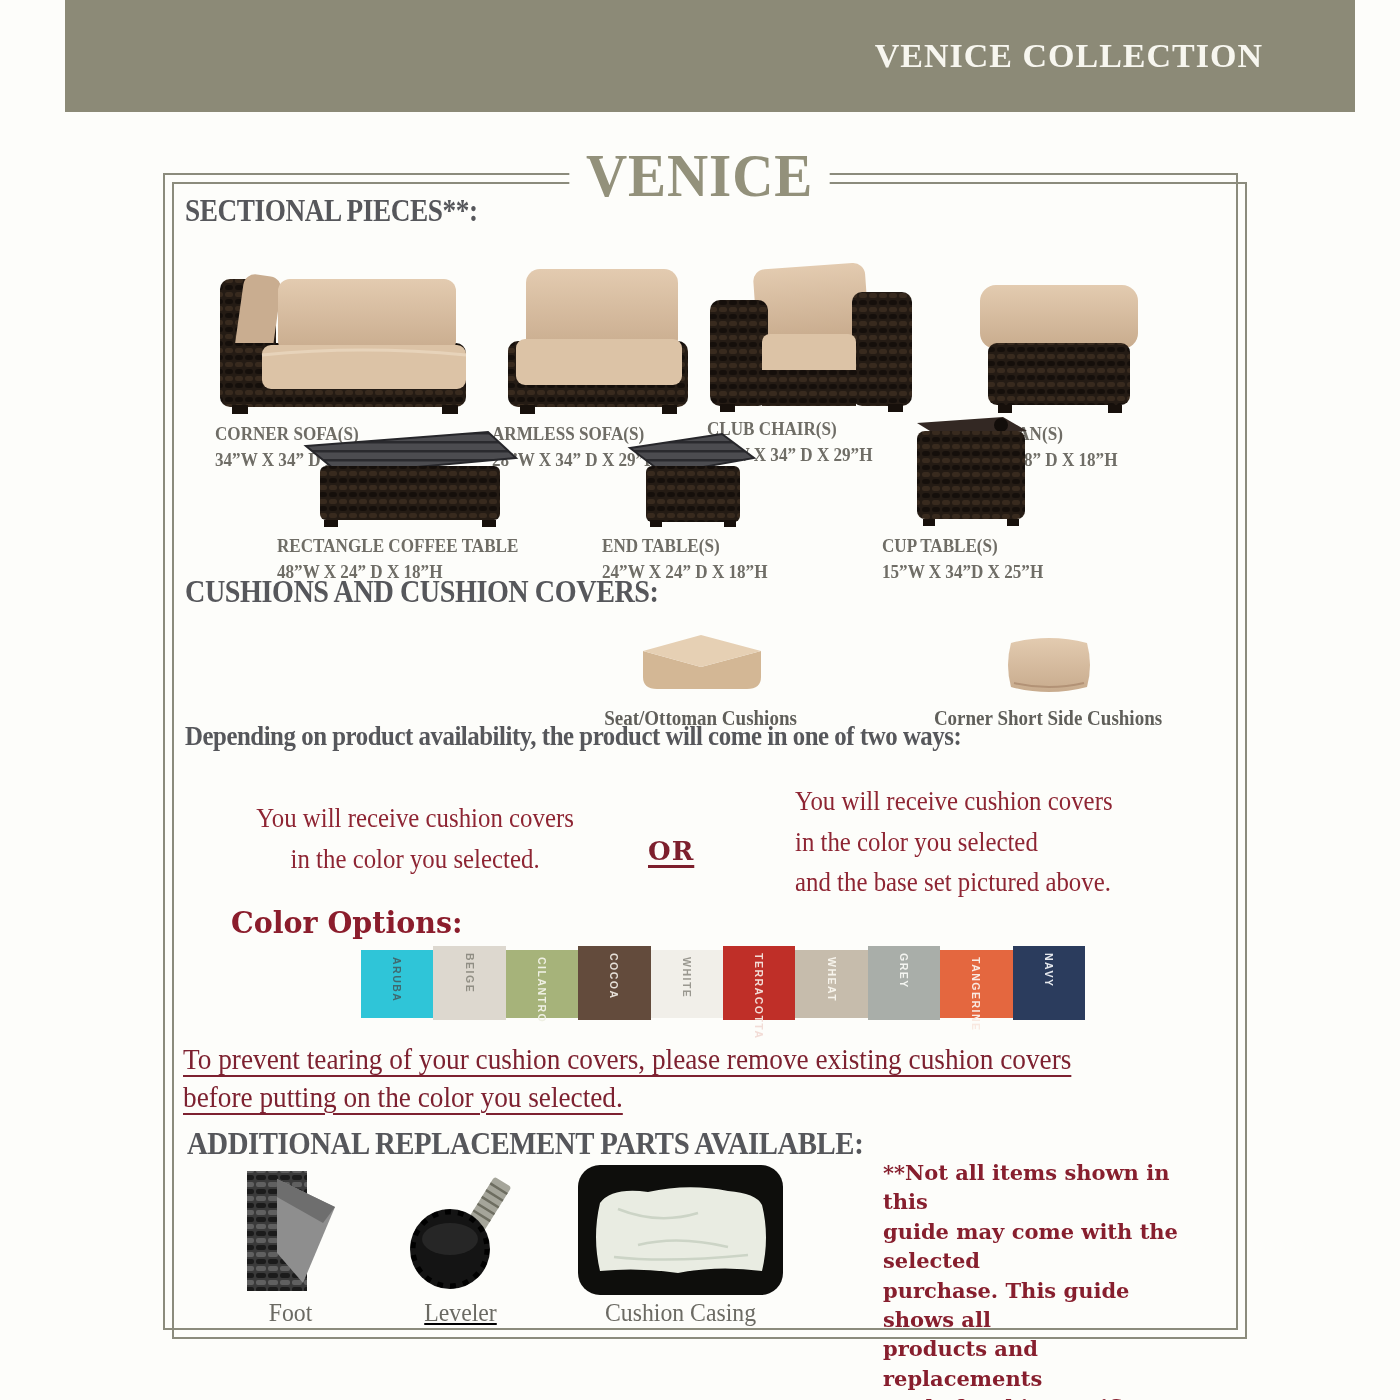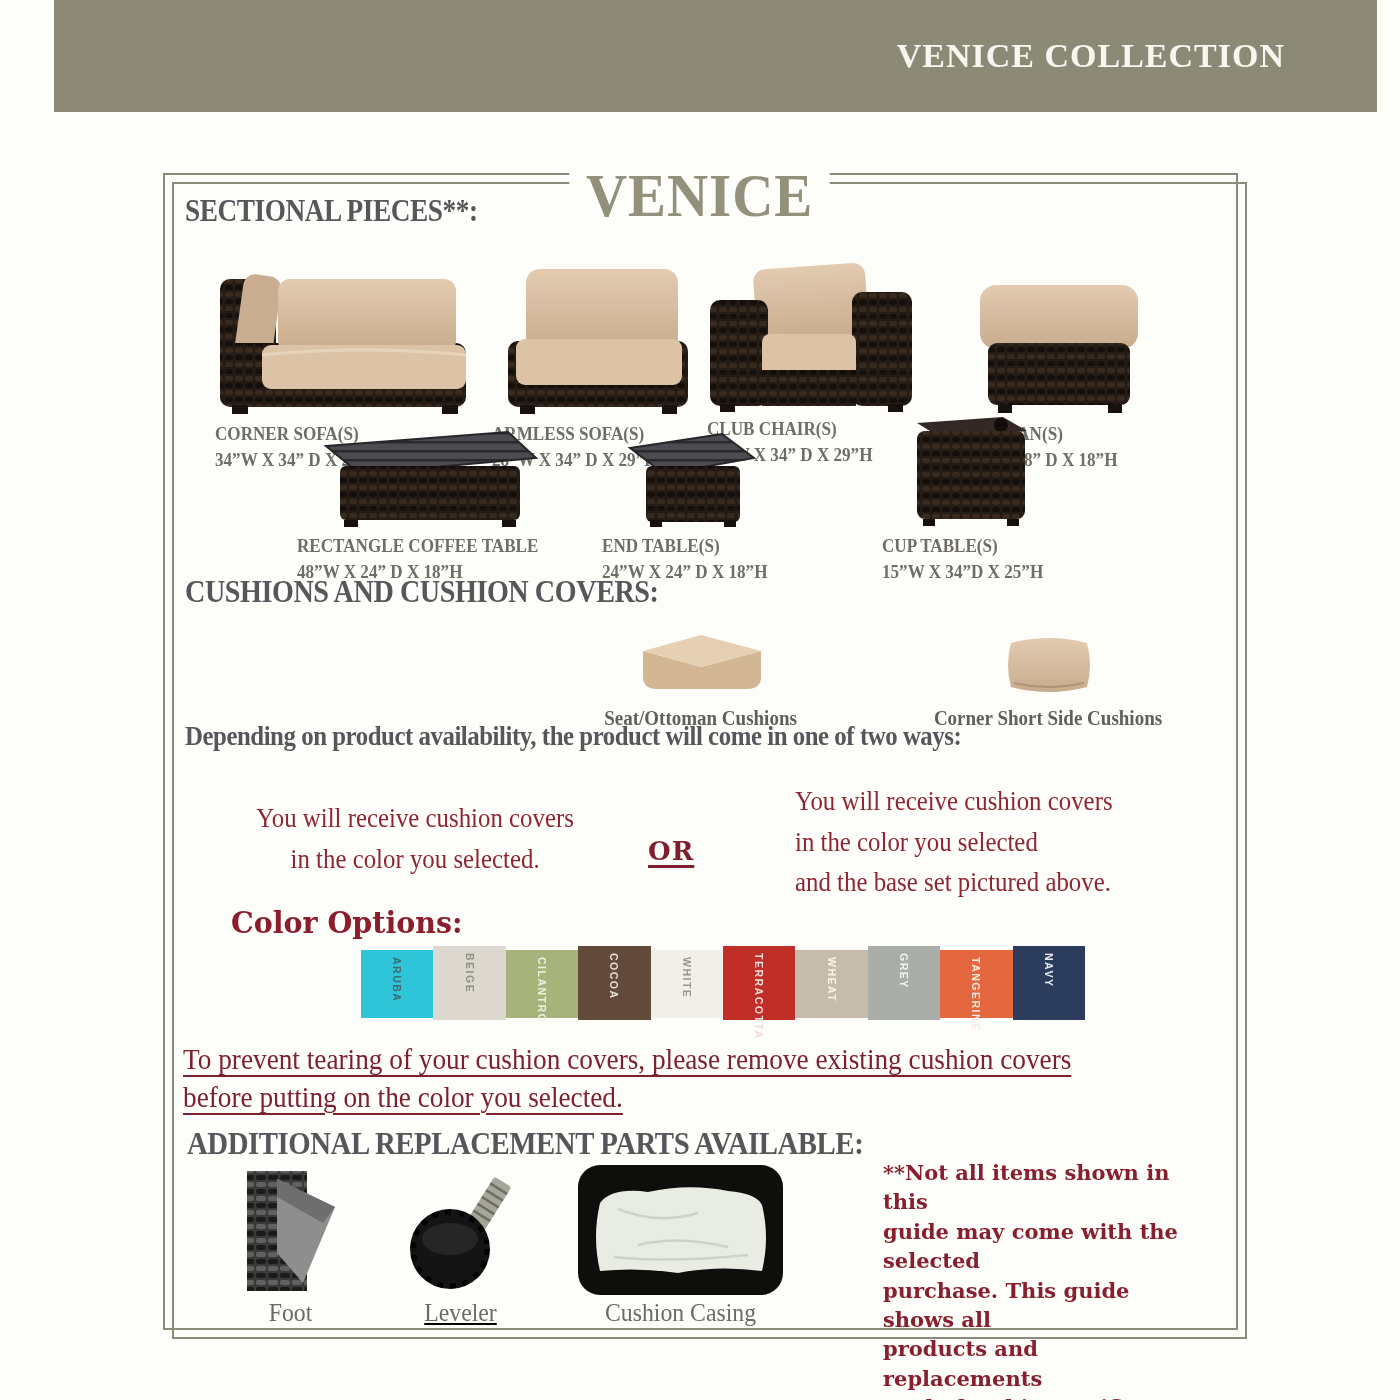--- a/index.html
+++ b/index.html
@@ -2,33 +2,33 @@
 <html><head>
 <meta charset="utf-8">
 <style>
   html,body{margin:0;padding:0;}
   body{
     width:1400px;height:1400px;position:relative;overflow:hidden;
     background:#fdfdfa;font-family:"Liberation Serif",serif;
   }
   
   .banner{
-    position:absolute;left:54px;top:0;width:1290px;height:112px;
-    background:#8c8a77;display:flex;align-items:center;justify-content:flex-end;padding-left:33px;
+    position:absolute;left:65px;top:0;width:1290px;height:112px;
+    background:#8c8a77;display:flex;align-items:center;justify-content:flex-end;
   }
   .banner-title{
     color:#f7f6ef;font-size:34px;font-weight:700;letter-spacing:1px;
     padding-right:92px;
   }
   
   .frameA,.frameB{position:absolute;border:2px solid #8b8b7c;background:transparent;}
   .frameA{left:163px;top:173px;width:1071px;height:1153px;}
   .frameB{left:172px;top:182px;width:1071px;height:1153px;}
   
-  .page-title-wrap{position:absolute;left:0;top:144px;width:100%;text-align:center;z-index:3;margin-top:20px;}
+  .page-title-wrap{position:absolute;left:0;top:144px;width:100%;text-align:center;z-index:3;}
   .page-title{
     display:inline-block;background:#fdfdfa;padding:0 18px;
     font-size:62px;font-weight:700;color:#93917b;line-height:1;
     transform:scaleX(.92);letter-spacing:1px;
   }
   
   .content{position:absolute;left:163px;top:173px;width:1078px;height:1157px;z-index:2;}
   .h-gray{
     position:absolute;font-weight:700;color:#56575b;
     transform:scaleX(.88);transform-origin:left top;white-space:nowrap;letter-spacing:-.5px;
@@ -175,21 +175,21 @@
         <rect x="52" y="136" width="14" height="8" fill="#17100b"></rect>
         <rect x="162" y="136" width="14" height="8" fill="#17100b"></rect>
       </svg>
     </div>
     <div class="plabels">
       <div class="pname">OTTOMAN(S)</div>
       <div class="pdims">28”W X 28” D X 18”H</div>
     </div>
   </div>
 
-  <div class="card" style="left:120px;top:238px;width:280px;">
+  <div class="card" style="left:100px;top:238px;width:280px;">
     <div class="imgbox" style="height:118px;">
       <svg width="250" height="115" viewBox="0 0 250 115">
         <polygon points="28,32 210,18 238,44 62,60" fill="url(#sl)" stroke="#26262a" stroke-width="2"></polygon>
         <rect x="42" y="52" width="180" height="54" rx="6" fill="url(#wk)"></rect>
         <rect x="46" y="106" width="14" height="7" fill="#17100b"></rect>
         <rect x="204" y="106" width="14" height="7" fill="#17100b"></rect>
       </svg>
     </div>
     <div class="plabels">
       <div class="pname">RECTANGLE COFFEE TABLE</div>

